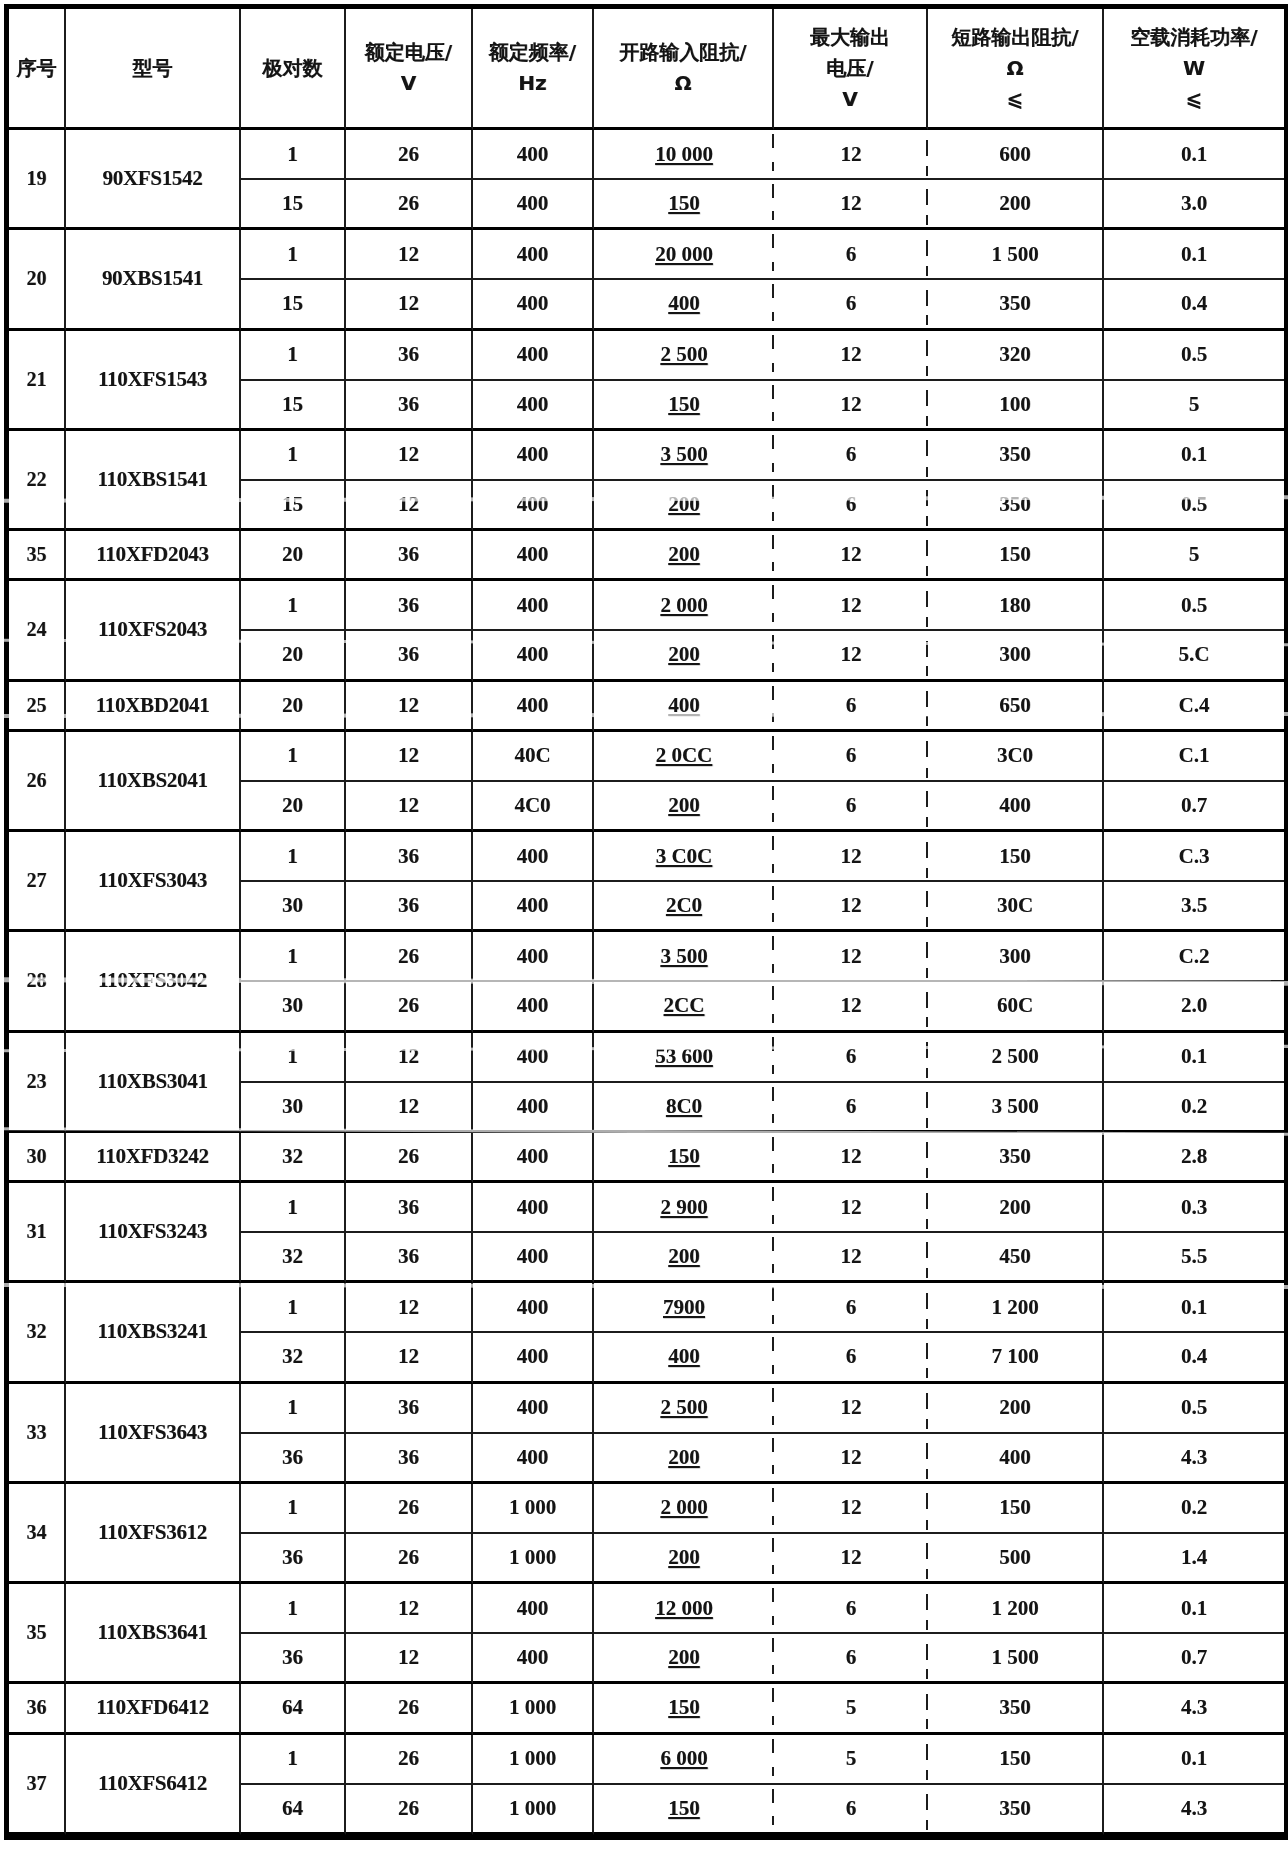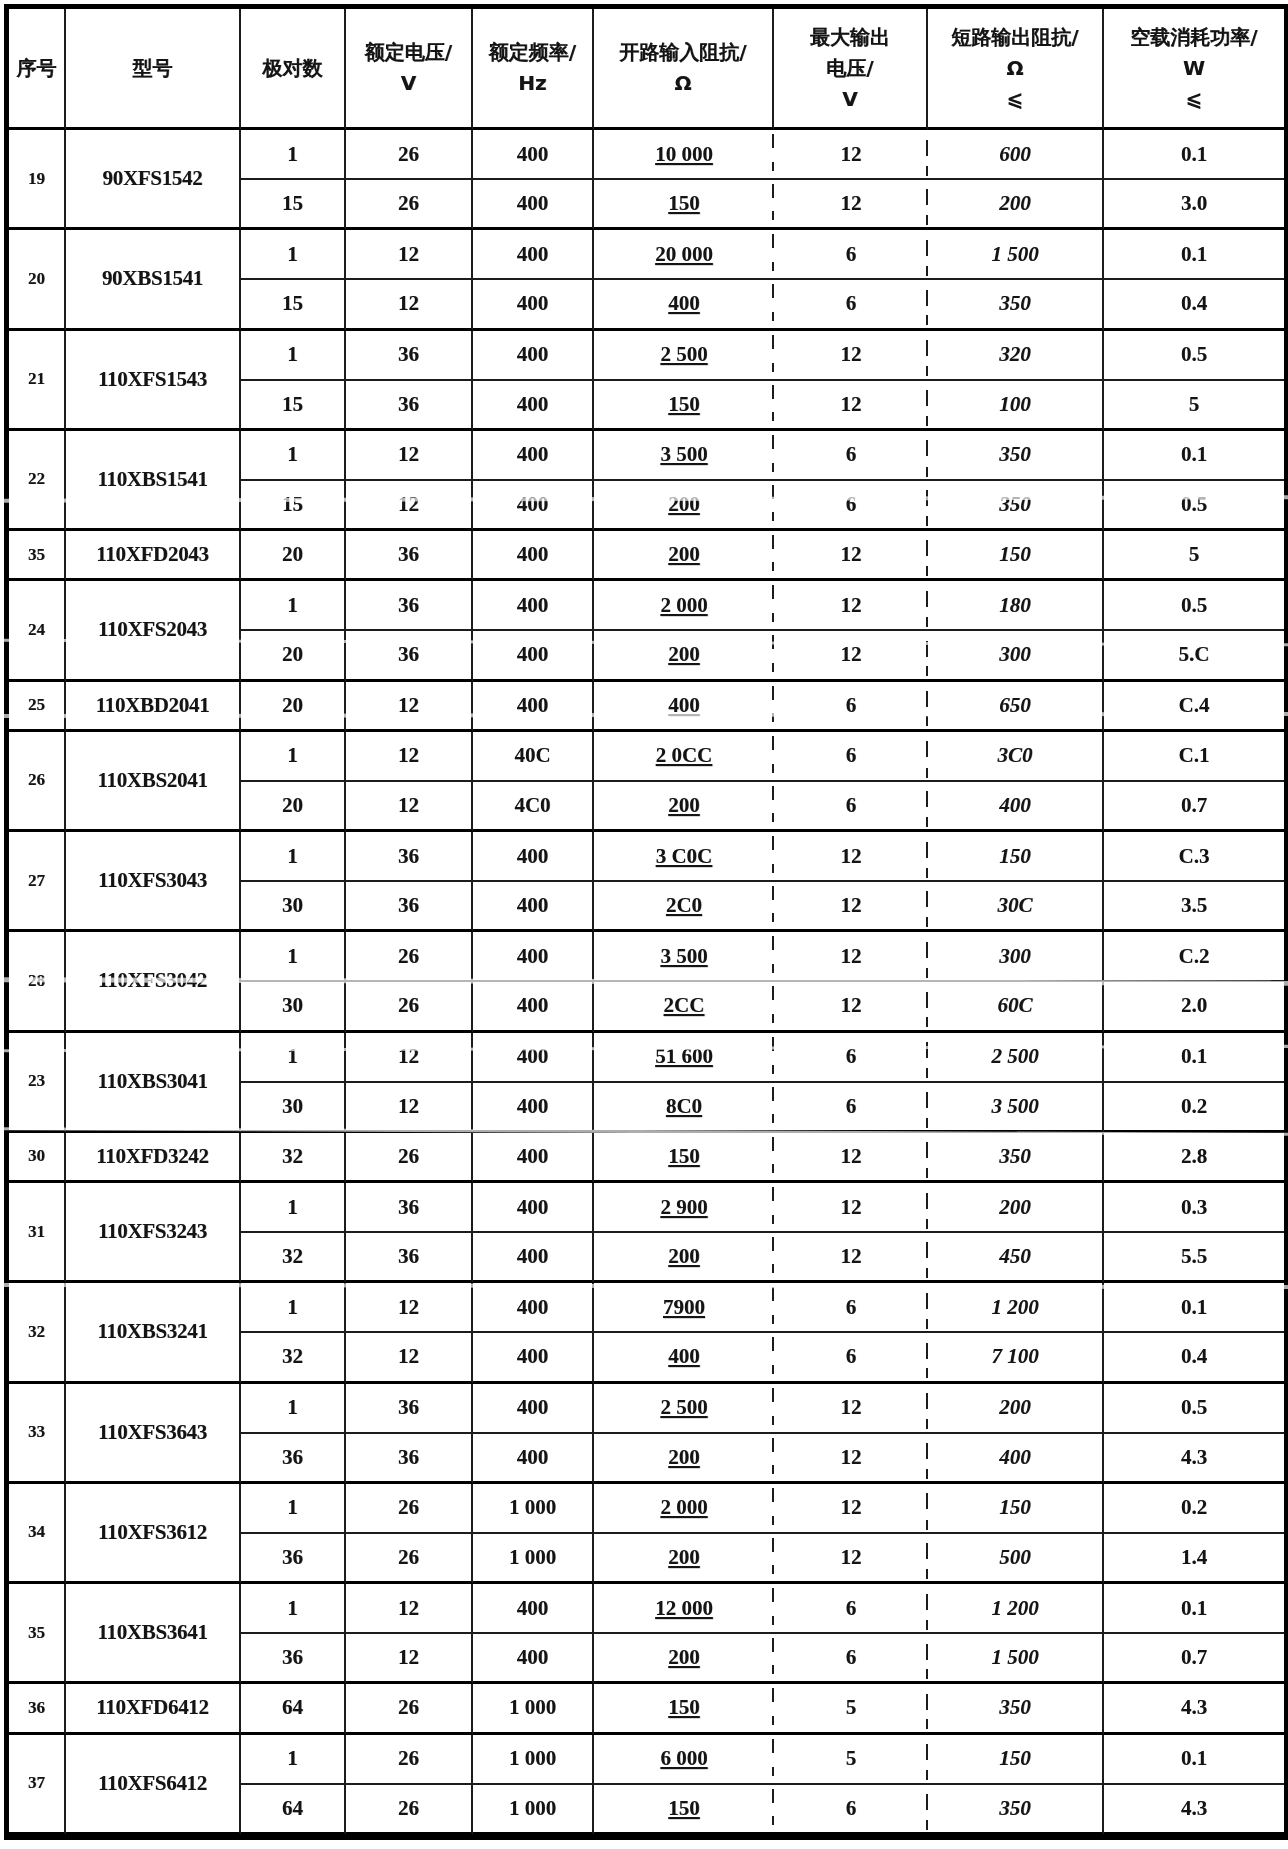--- a/index.html
+++ b/index.html
@@ -12,35 +12,35 @@
   
   thead th{border-right:2px solid #1c1c1c;border-bottom:3px solid #000;height:118px;
            font-family:"DejaVu Sans","Liberation Sans",sans-serif;font-weight:700;font-size:20px;
            line-height:1.55;text-shadow:0.4px 0.4px 0 rgba(0,0,0,.45);}
   thead th:last-child{border-right:none;margin-top:48px;}
   thead .h-line{display:block;}
   
   tbody td{font-family:"Liberation Serif","DejaVu Serif",serif;font-weight:700;font-size:21px;
            border-bottom:2px solid #1c1c1c;text-shadow:0.4px 0.4px 0 rgba(0,0,0,.4);}
   tbody tr{height:50px;}
-  td.c0{border-right:2px solid #1c1c1c;font-size:17px;}
+  td.c0{border-right:2px solid #1c1c1c;font-size:20px;}
   td.c1{border-right:2.5px solid #1c1c1c;letter-spacing:-0.3px;margin-left:12px;}
   td.c2,td.c3,td.c4{border-right:2px solid #1c1c1c;}
   
   td.c5{border-right:none;
         background-image:linear-gradient(#1c1c1c,#1c1c1c),linear-gradient(#1c1c1c,#1c1c1c);
         background-repeat:no-repeat,no-repeat;
         background-position:right 0 top 12%,right 0 top 82%;
         background-size:2px 14px,2px 9px;text-decoration:underline;}
   td.c6{border-right:none;
         background-image:linear-gradient(#1c1c1c,#1c1c1c),linear-gradient(#1c1c1c,#1c1c1c);
         background-repeat:no-repeat,no-repeat;
         background-position:right 0 top 30%,right 0 bottom 6%;
         background-size:2px 16px,2px 10px;}
-  td.c7{border-right:2px solid #1c1c1c;font-style:italic;}
+  td.c7{border-right:2px solid #1c1c1c;}
   td.c8{border-right:none;margin-left:34px;}
   td.group-end{border-bottom:3px solid #000;}
   
   .streak{position:absolute;left:0;width:1288px;background:rgba(255,255,255,.68);pointer-events:none;}
   .s1{top:497px;height:4px;transform:rotate(-0.15deg);}
   .s2{top:641px;height:3px;transform:rotate(0.2deg);}
   .s3{top:713px;height:4px;transform:rotate(-0.1deg);}
   .s4{top:979px;height:5px;transform:rotate(0.15deg);}
   .s5{top:1047px;height:3px;transform:rotate(-0.2deg);}
   .s6{top:1284px;height:4px;transform:rotate(0.1deg);}
@@ -285,21 +285,21 @@
             <td class="c6 group-end">12</td>
             <td class="c7 group-end">60C</td>
             <td class="c8 group-end">2.0</td>
           </tr>
           <tr>
             <td class="c0 group-end" rowspan="2">23</td>
             <td class="c1 group-end" rowspan="2">110XBS3041</td>
             <td class="c2">1</td>
             <td class="c3">12</td>
             <td class="c4">400</td>
-            <td class="c5">51 600</td>
+            <td class="c5">53 600</td>
             <td class="c6">6</td>
             <td class="c7">2 500</td>
             <td class="c8">0.1</td>
           </tr>
           <tr>
             <td class="c2 group-end">30</td>
             <td class="c3 group-end">12</td>
             <td class="c4 group-end">400</td>
             <td class="c5 group-end">8C0</td>
             <td class="c6 group-end">6</td>

